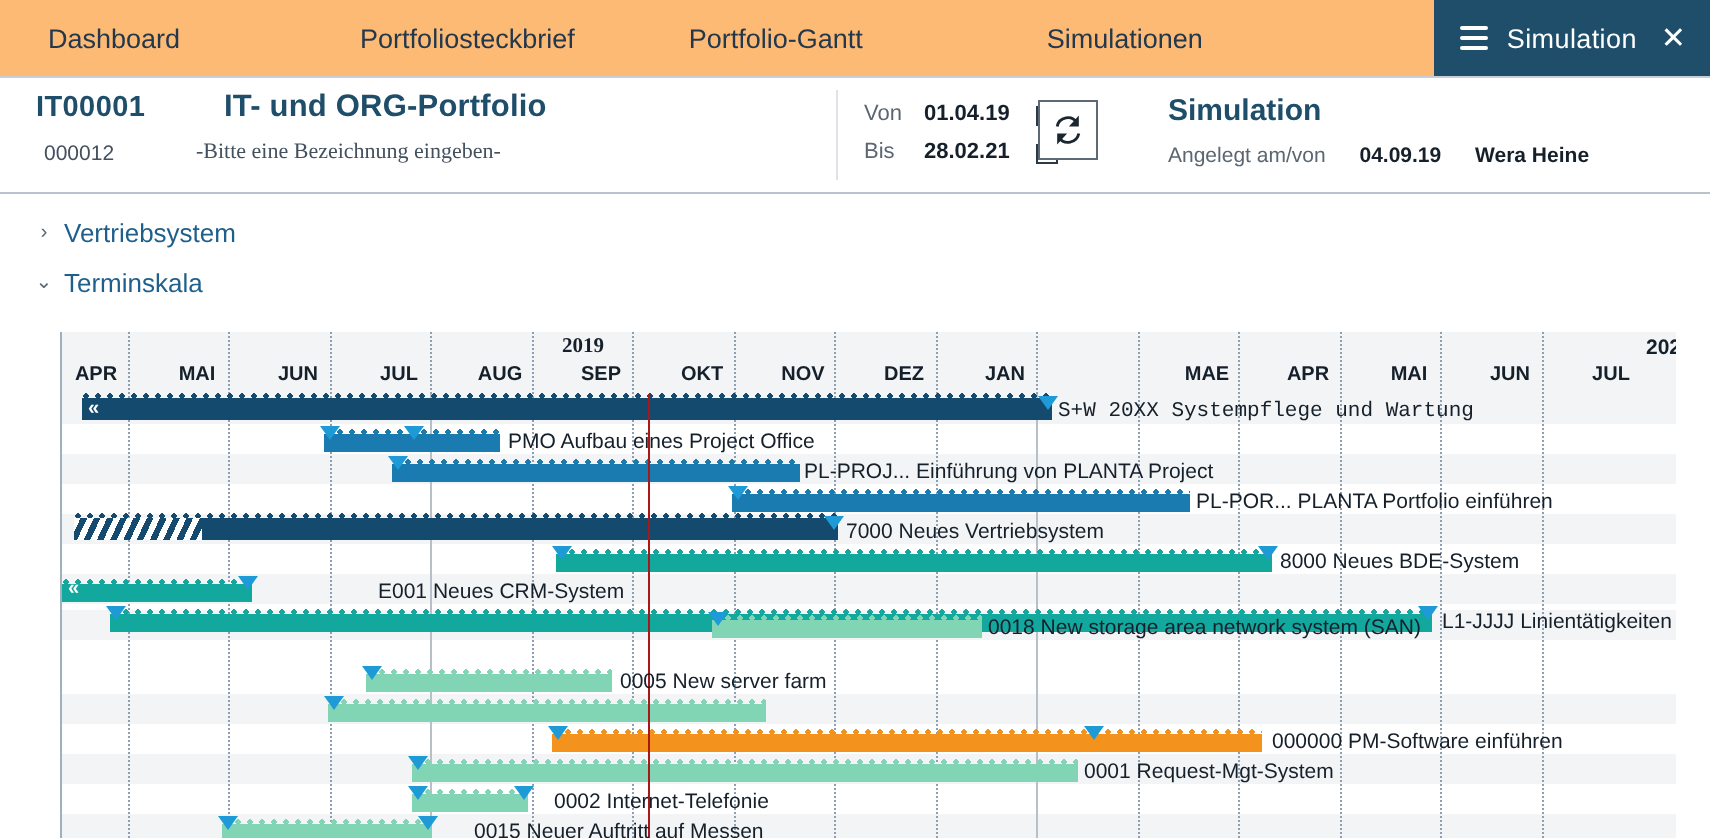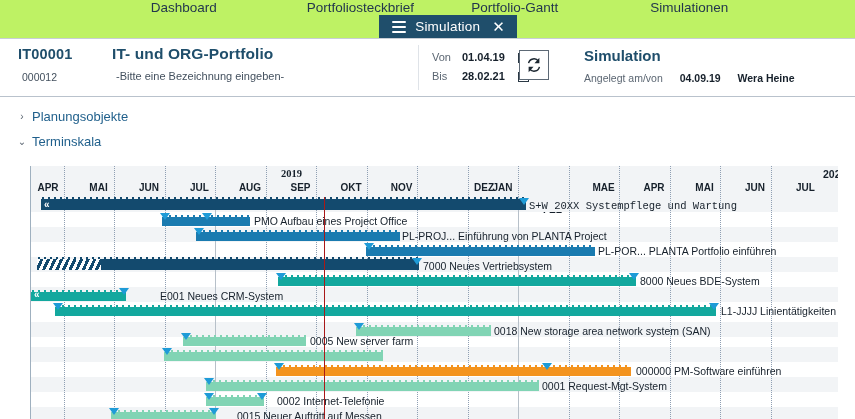--- a/index.html
+++ b/index.html
@@ -5,23 +5,23 @@
   html,body{margin:0;padding:0;}
   body{
     width:855px;height:419px;overflow:hidden;
     background:#ffffff;
     font-family:"Liberation Sans","DejaVu Sans",sans-serif;
     font-size:12px;color:#1a1a1a;
     -webkit-font-smoothing:antialiased;
   }
   
   .navbar{
-    position:relative;height:38px;background:#bef264;
+    position:relative;height:38px;background:#fdba74;
     border-bottom:1px solid #c8ced6;
-    display:flex;align-items:center;flex-direction:column;
+    display:flex;align-items:center;
   }
   .nav-tabs{display:flex;align-items:center;height:100%;flex:1;}
   .nav-tab{
     font-size:13.5px;color:#23374d;padding:0 0;margin:0;
     height:100%;display:flex;align-items:center;white-space:nowrap;
     cursor:pointer;
   }
   .nav-tab.t0{margin-left:24px;}
   .nav-tab.t1{margin-left:90px;}
   .nav-tab.t2{margin-left:68px;}
@@ -42,21 +42,21 @@
   .hdr{
     position:relative;height:57px;background:#fff;
     border-bottom:1px solid #b9c2cc;
     display:flex;align-items:stretch;
   }
   .hdr-left{width:418px;position:relative;padding-left:18px;padding-top:7px;box-sizing:border-box;}
   .hdr-sep{width:1px;background:#dfe3e8;margin:6px 0;}
   .h-id{position:absolute;left:18px;top:7px;font-size:14.5px;font-weight:bold;color:#1f4e6b;letter-spacing:.2px;}
   .h-title{position:absolute;left:112px;top:6px;font-size:15.5px;font-weight:bold;color:#1f4e6b;letter-spacing:.1px;}
   .h-sub-id{position:absolute;left:22px;top:32px;font-size:10.5px;color:#43505e;}
-  .h-sub-title{position:absolute;left:116px;top:31px;font-size:11px;color:#43505e;}
+  .h-sub-title{position:absolute;left:98px;top:31px;font-size:11px;color:#43505e;font-family:Liberation Serif, serif;}
 
   .hdr-right{position:relative;flex:1;}
   .dt-row{position:absolute;display:flex;align-items:center;gap:0;font-size:11px;}
   .dt-lbl{color:#5b6672;width:30px;}
   .dt-val{color:#16202b;font-weight:bold;font-size:11px;width:56px;}
   .cal-ico{width:11px;height:11px;position:relative;display:inline-block;}
   .cal-ico svg{display:block;}
   .refresh-box{
     position:absolute;left:100px;top:11px;width:28px;height:28px;
     border:1px solid #5d6975;background:#fff;display:flex;align-items:center;justify-content:center;cursor:pointer;
@@ -185,40 +185,40 @@
     <div class="sim-meta">
       <span>Angelegt am/von</span>
       <b class="m1">04.09.19</b>
       <b class="m2">Wera Heine</b>
     </div>
   </div>
 </div>
 
 <div class="sect sect-1">
   <span class="chev">›</span>
-  <span>Planungsobjekte</span>
+  <span>Vertriebsystem</span>
 </div>
 <div class="sect sect-2">
   <span class="chev">⌄</span>
   <span>Terminskala</span>
 </div>
 
 <div class="gantt">
   <div class="scale" id="scale">
       <div class="yr" style="left: 250px; font-family: Liberation Serif, serif;">2019</div>
       <div class="yr" style="left: 792px;">2020</div>
       <div class="mo" style="left: -9px;">APR</div>
       <div class="mo" style="left: 41.5px;">MAI</div>
       <div class="mo" style="left: 92px;">JUN</div>
       <div class="mo" style="left: 142.5px;">JUL</div>
       <div class="mo" style="left: 193px;">AUG</div>
       <div class="mo" style="left: 243.5px;">SEP</div>
       <div class="mo" style="left: 294px;">OKT</div>
       <div class="mo" style="left: 344.5px;">NOV</div>
-      <div class="mo" style="left: 411px; text-align: right;">DEZ</div>
+      <div class="mo" style="left: 395px;">DEZ</div>
       <div class="mo" style="left: 445.5px;">JAN</div>
       <div class="mo" style="left: 496px; margin-top: 22px;">FEB</div>
       <div class="mo" style="left: 546.5px;">MAE</div>
       <div class="mo" style="left: 597px;">APR</div>
       <div class="mo" style="left: 647.5px;">MAI</div>
       <div class="mo" style="left: 698px;">JUN</div>
       <div class="mo" style="left: 748.5px;">JUL</div>
     </div>
   <div class="rows" id="rows">
       <div class="row alt" style="top: 0px; height: 15px;">
@@ -266,31 +266,31 @@
         <div class="mark down" style="left: 245px;"></div>
         <div class="mark down" style="left: 598px;"></div>
         <div class="lbl" style="left: 609px;">8000 Neues BDE-System</div>
       </div>
       <div class="row alt" style="top: 90px; height: 15px;">
         <div class="bar teal" style="left: 0px; width: 95px;">
           <div class="dots teal"></div>
         </div>
         <div class="chev2" style="left: 3px;">«</div>
         <div class="mark down" style="left: 88px;"></div>
-        <div class="lbl" style="left: 85px; padding-left: 44px;">E001 Neues CRM-System</div>
+        <div class="lbl" style="left: 114px; padding-left: 44px;">E001 Neues CRM-System</div>
       </div>
       <div class="row" style="top: 105px; height: 15px;">
         <div class="bar teal" style="left: 24px; width: 661px;">
           <div class="dots teal"></div>
         </div>
         <div class="mark down" style="left: 22px;"></div>
         <div class="mark down" style="left: 678px;"></div>
         <div class="lbl" style="left: 690px;">L1-JJJJ Linientätigkeiten JJJJ</div>
       </div>
-      <div class="row alt" style="top: 125px; height: 15px;">
+      <div class="row alt" style="top: 108px; height: 15px;">
         <div class="bar mint" style="left: 325px; width: 135px;">
           <div class="dots mint"></div>
         </div>
         <div class="mark down" style="left: 323px;"></div>
         <div class="lbl" style="left: 463px;">0018 New storage area network system (SAN)</div>
       </div>
       <div class="row" style="top: 135px; height: 15px;">
         <div class="bar mint" style="left: 152px; width: 123px;">
           <div class="dots mint"></div>
         </div>

